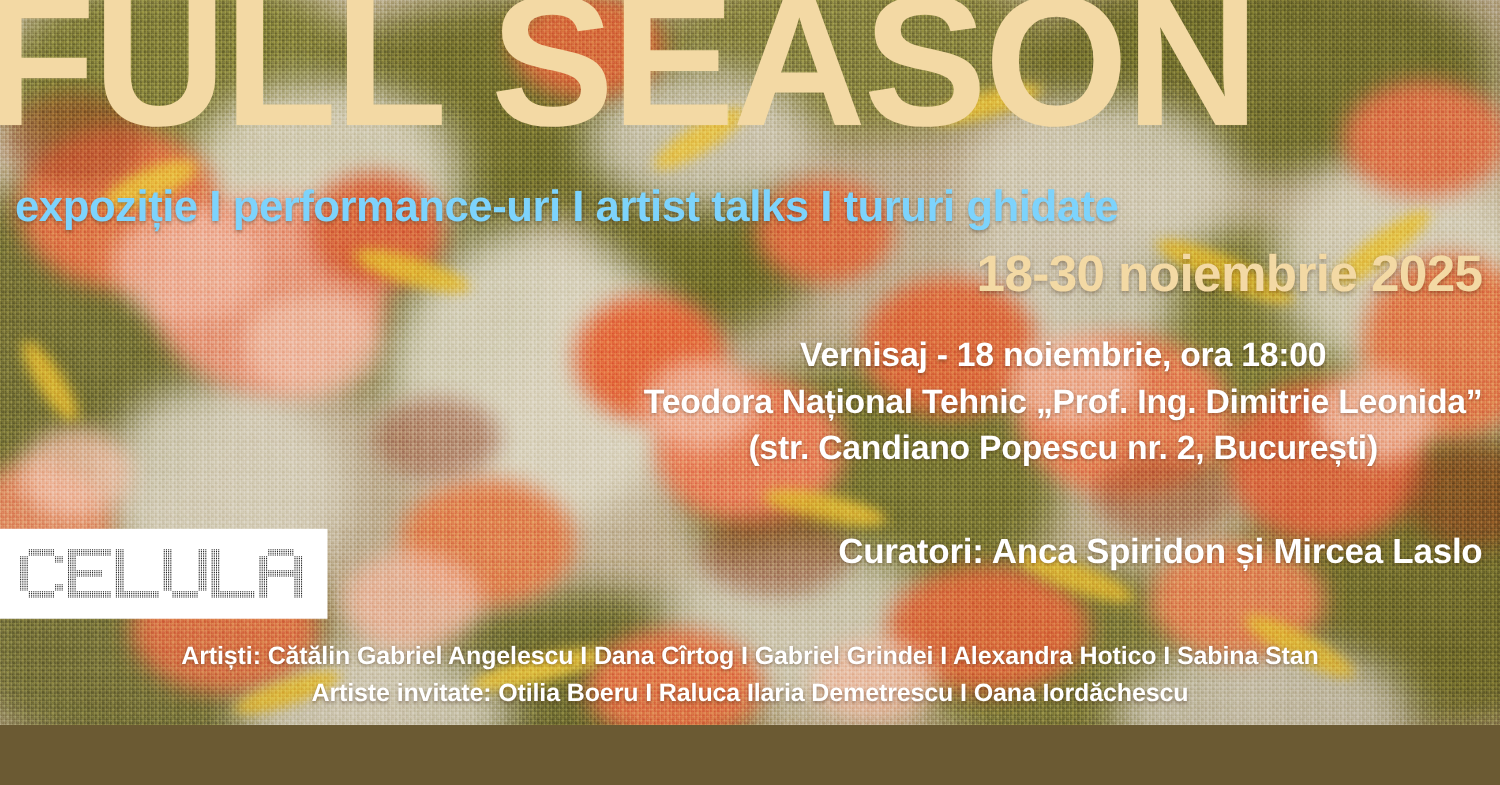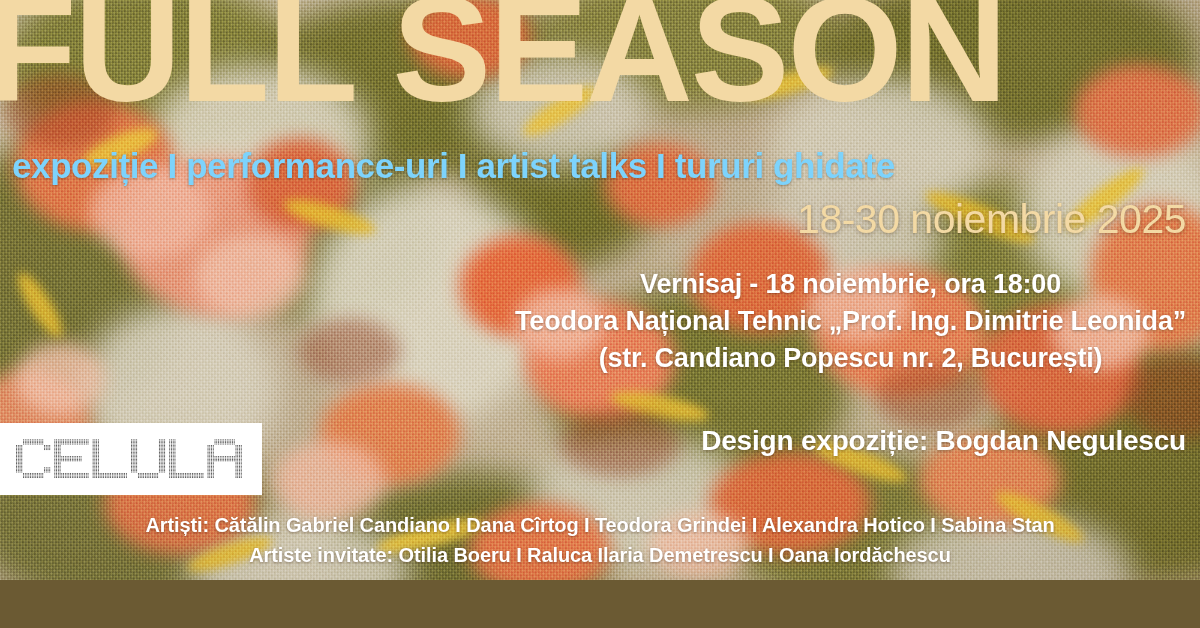--- a/index.html
+++ b/index.html
@@ -58,21 +58,21 @@
     width:1180px;
     font-size:35px; font-weight:700;
     letter-spacing:-0.4px;
     color:#7dd3fc;
     white-space:nowrap;
     text-shadow:0 1px 3px rgba(50,25,5,.35);
   }
 
   .dates{
     position:absolute; right:14px; top:196px;
-    font-size:41px; font-weight:400;
+    font-size:41px; font-weight:700;
     color:#f3d9a4;
     letter-spacing:-0.5px;
     text-align:left;
     text-shadow:0 1px 4px rgba(50,25,5,.35);
   }
 
   .venue{
     position:absolute; right:14px; top:266px;
     text-align:center;
     color:#ffffff;
@@ -239,25 +239,25 @@
 
     <div class="dates">18-30 noiembrie 2025</div>
 
     <div class="venue">
       <div>Vernisaj - 18 noiembrie, ora 18:00</div>
       <div>Teodora Național Tehnic „Prof. Ing. Dimitrie Leonida”</div>
       <div>(str. Candiano Popescu nr. 2, București)</div>
     </div>
 
     <div class="credits">
-      <div>Design expoziție: Bogdan Negulescu</div>
+      <div>Curatori: Anca Spiridon și Mircea Laslo</div>
     </div>
 
     <div class="artists">
-      <span class="ln">Artiști: Cătălin Gabriel Candiano I Dana Cîrtog I Teodora Grindei I Alexandra Hotico I Sabina Stan</span>
+      <span class="ln">Artiști: Cătălin Gabriel Angelescu I Dana Cîrtog I Gabriel Grindei I Alexandra Hotico I Sabina Stan</span>
       <span class="ln">Artiste invitate: Otilia Boeru I Raluca Ilaria Demetrescu I Oana Iordăchescu</span>
     </div>
 
     <div class="logo-plate">
       <svg class="logo-dots" width="232" height="44" viewBox="-2 -2 418 74.55999999999999" aria-label="CELULA">
           <rect x="12.60" y="0.00" width="1.5" height="1.5" fill="#1A1A1A"></rect>
           <rect x="15.75" y="0.00" width="1.5" height="1.5" fill="#1A1A1A"></rect>
           <rect x="18.90" y="0.00" width="1.5" height="1.5" fill="#1A1A1A"></rect>
           <rect x="22.05" y="0.00" width="1.5" height="1.5" fill="#1A1A1A"></rect>
           <rect x="12.60" y="2.52" width="1.5" height="1.5" fill="#1A1A1A"></rect>

